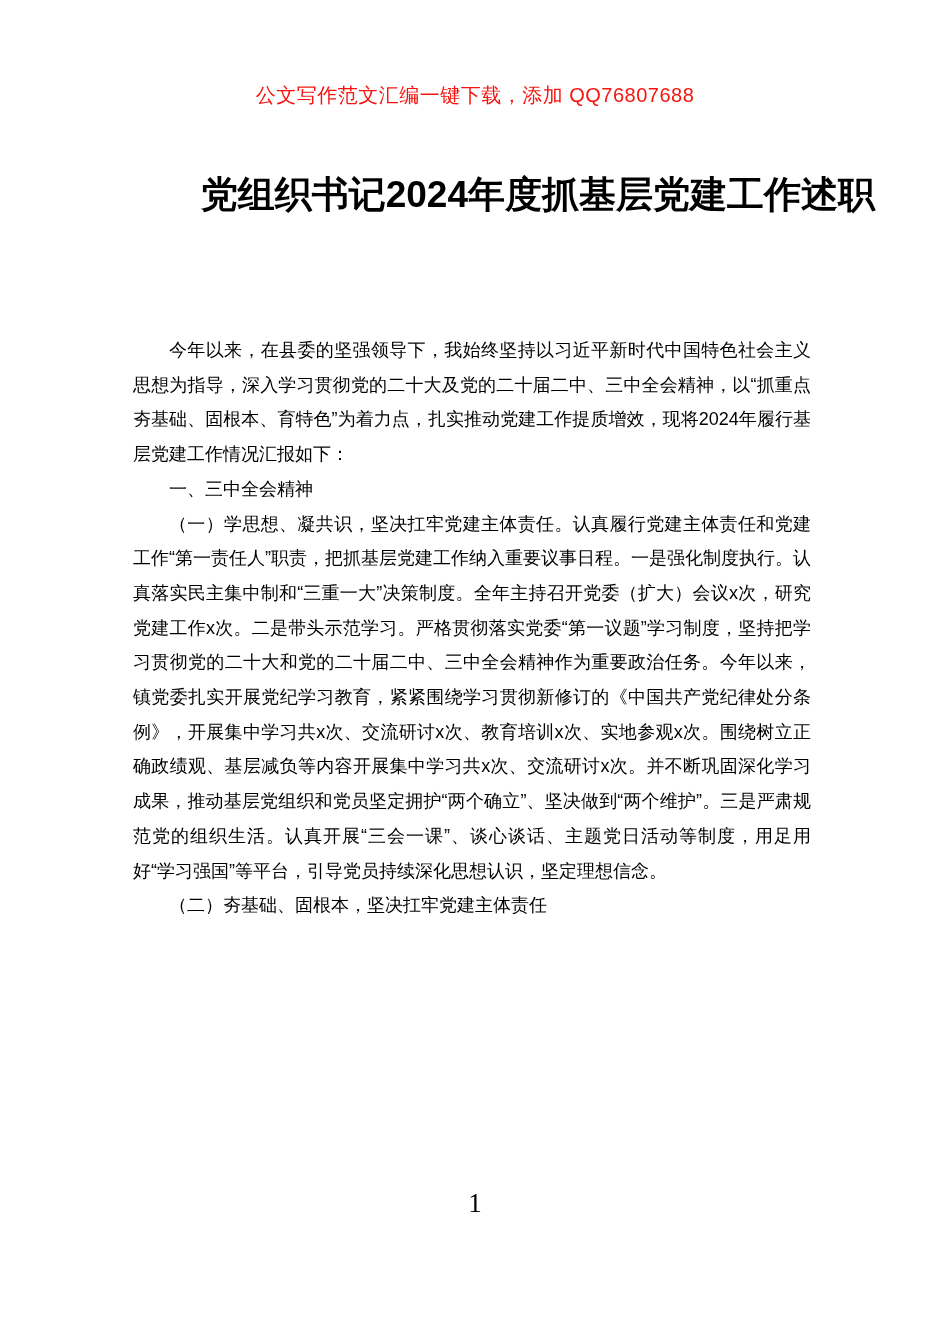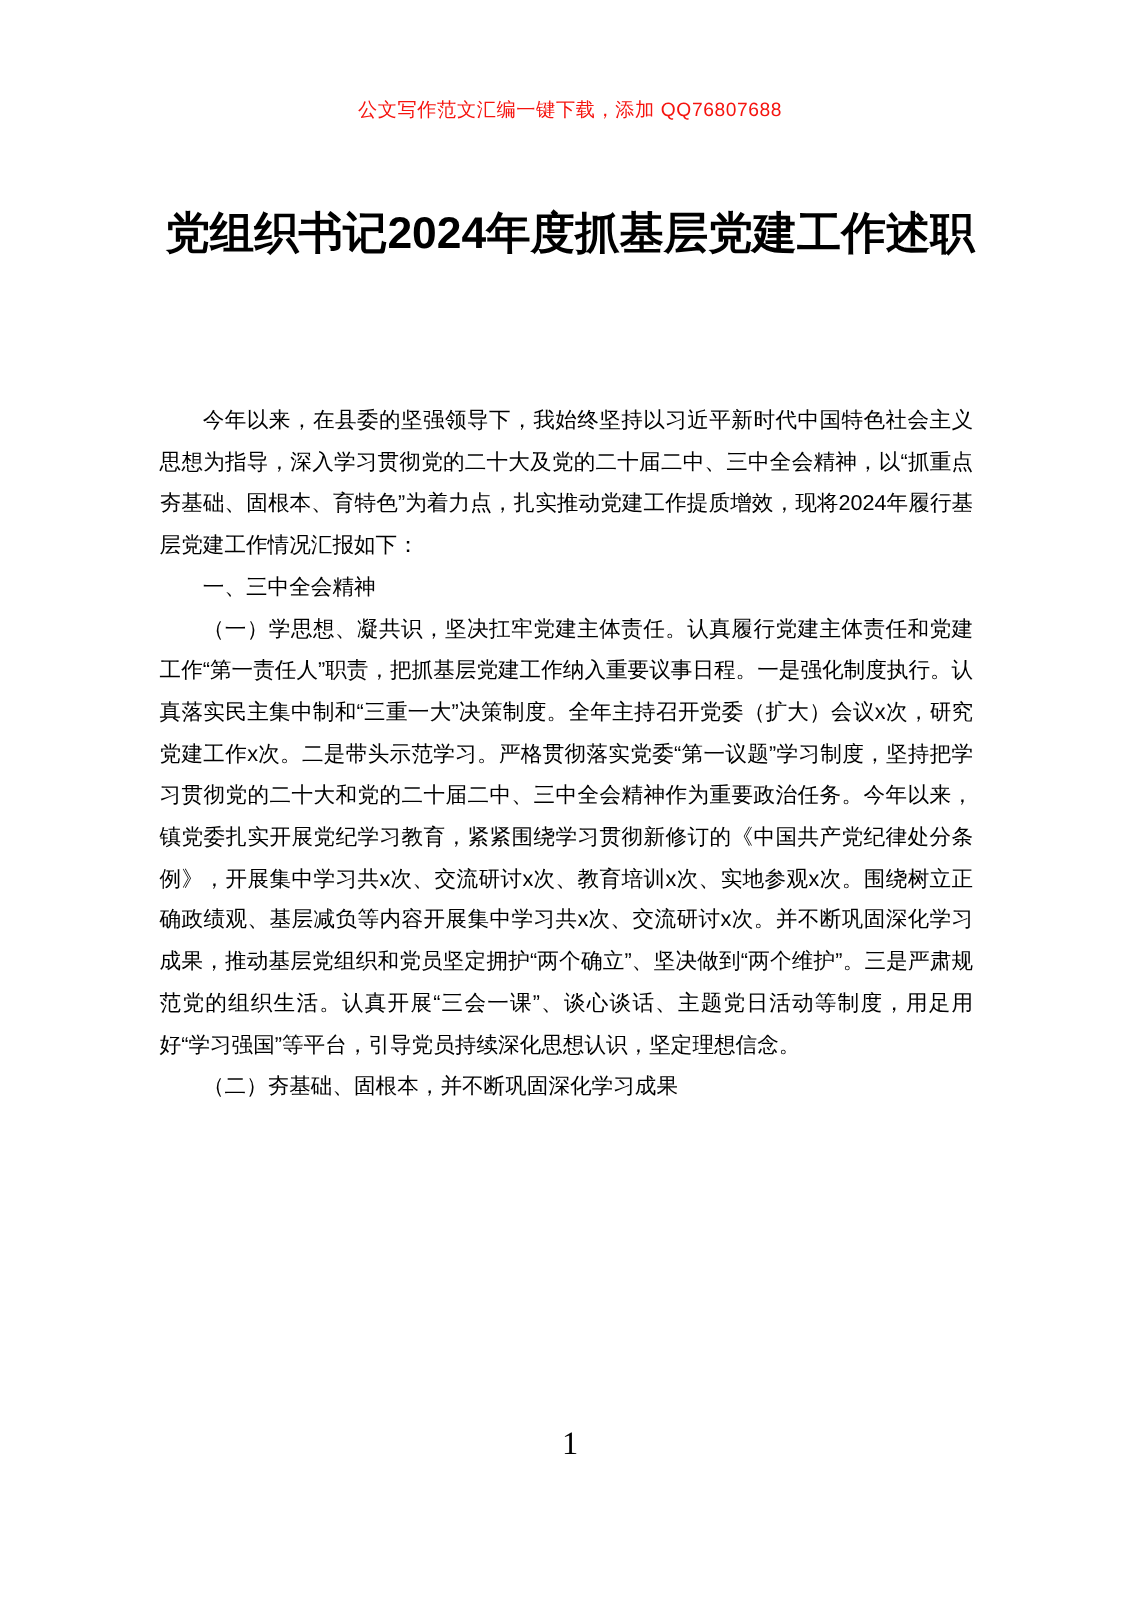--- a/index.html
+++ b/index.html
@@ -15,39 +15,40 @@
     overflow: hidden;
     font-family: "Liberation Sans", sans-serif;
     color: #000000;
   }
   .header-note {
     position: absolute;
     top: 82px;
     left: 0;
     right: 0;
     text-align: center;
-    font-size: 16px;
+    font-size: 20px;
     letter-spacing: 0.5px;
     color: #f5140f;
     font-weight: 400;
   }
   .title {
     position: absolute;
     top: 158px;
     left: 75px;
     right: 75px;
     margin: 0;
     text-align: center;
     font-size: 37px;
     font-weight: 700;
     line-height: 73px;
     color: #000000;
   }
   .title .title-line {
     display: block;
+    text-align: right;
   }
   .content {
     position: absolute;
     top: 333px;
     left: 133px;
     width: 678px;
     font-size: 18px;
     line-height: 34.7px;
     text-align: justify;
     word-break: break-all;
@@ -76,20 +77,20 @@
   <div class="header-note">公文写作范文汇编一键下载，添加 QQ76807688</div>
 
   <h1 class="title">
     <span class="title-line">党组织书记2024年度抓基层党建工作述职</span>
   </h1>
 
   <div class="content">
     <p>今年以来，在县委的坚强领导下，我始终坚持以习近平新时代中国特色社会主义思想为指导，深入学习贯彻党的二十大及党的二十届二中、三中全会精神，以“抓重点夯基础、固根本、育特色”为着力点，扎实推动党建工作提质增效，现将2024年履行基层党建工作情况汇报如下：</p>
     <p>一、三中全会精神</p>
     <p>（一）学思想、凝共识，坚决扛牢党建主体责任。认真履行党建主体责任和党建工作“第一责任人”职责，把抓基层党建工作纳入重要议事日程。一是强化制度执行。认真落实民主集中制和“三重一大”决策制度。全年主持召开党委（扩大）会议x次，研究党建工作x次。二是带头示范学习。严格贯彻落实党委“第一议题”学习制度，坚持把学习贯彻党的二十大和党的二十届二中、三中全会精神作为重要政治任务。今年以来，镇党委扎实开展党纪学习教育，紧紧围绕学习贯彻新修订的《中国共产党纪律处分条例》，开展集中学习共x次、交流研讨x次、教育培训x次、实地参观x次。围绕树立正确政绩观、基层减负等内容开展集中学习共x次、交流研讨x次。并不断巩固深化学习成果，推动基层党组织和党员坚定拥护“两个确立”、坚决做到“两个维护”。三是严肃规范党的组织生活。认真开展“三会一课”、谈心谈话、主题党日活动等制度，用足用好“学习强国”等平台，引导党员持续深化思想认识，坚定理想信念。</p>
-    <p>（二）夯基础、固根本，并不断巩固深化学习成果</p>
+    <p>（二）夯基础、固根本，坚决扛牢党建主体责任</p>
   </div>
 
   <div class="footer">
     <span>1</span>
   </div>
 
 </div>
 
 </body></html>

